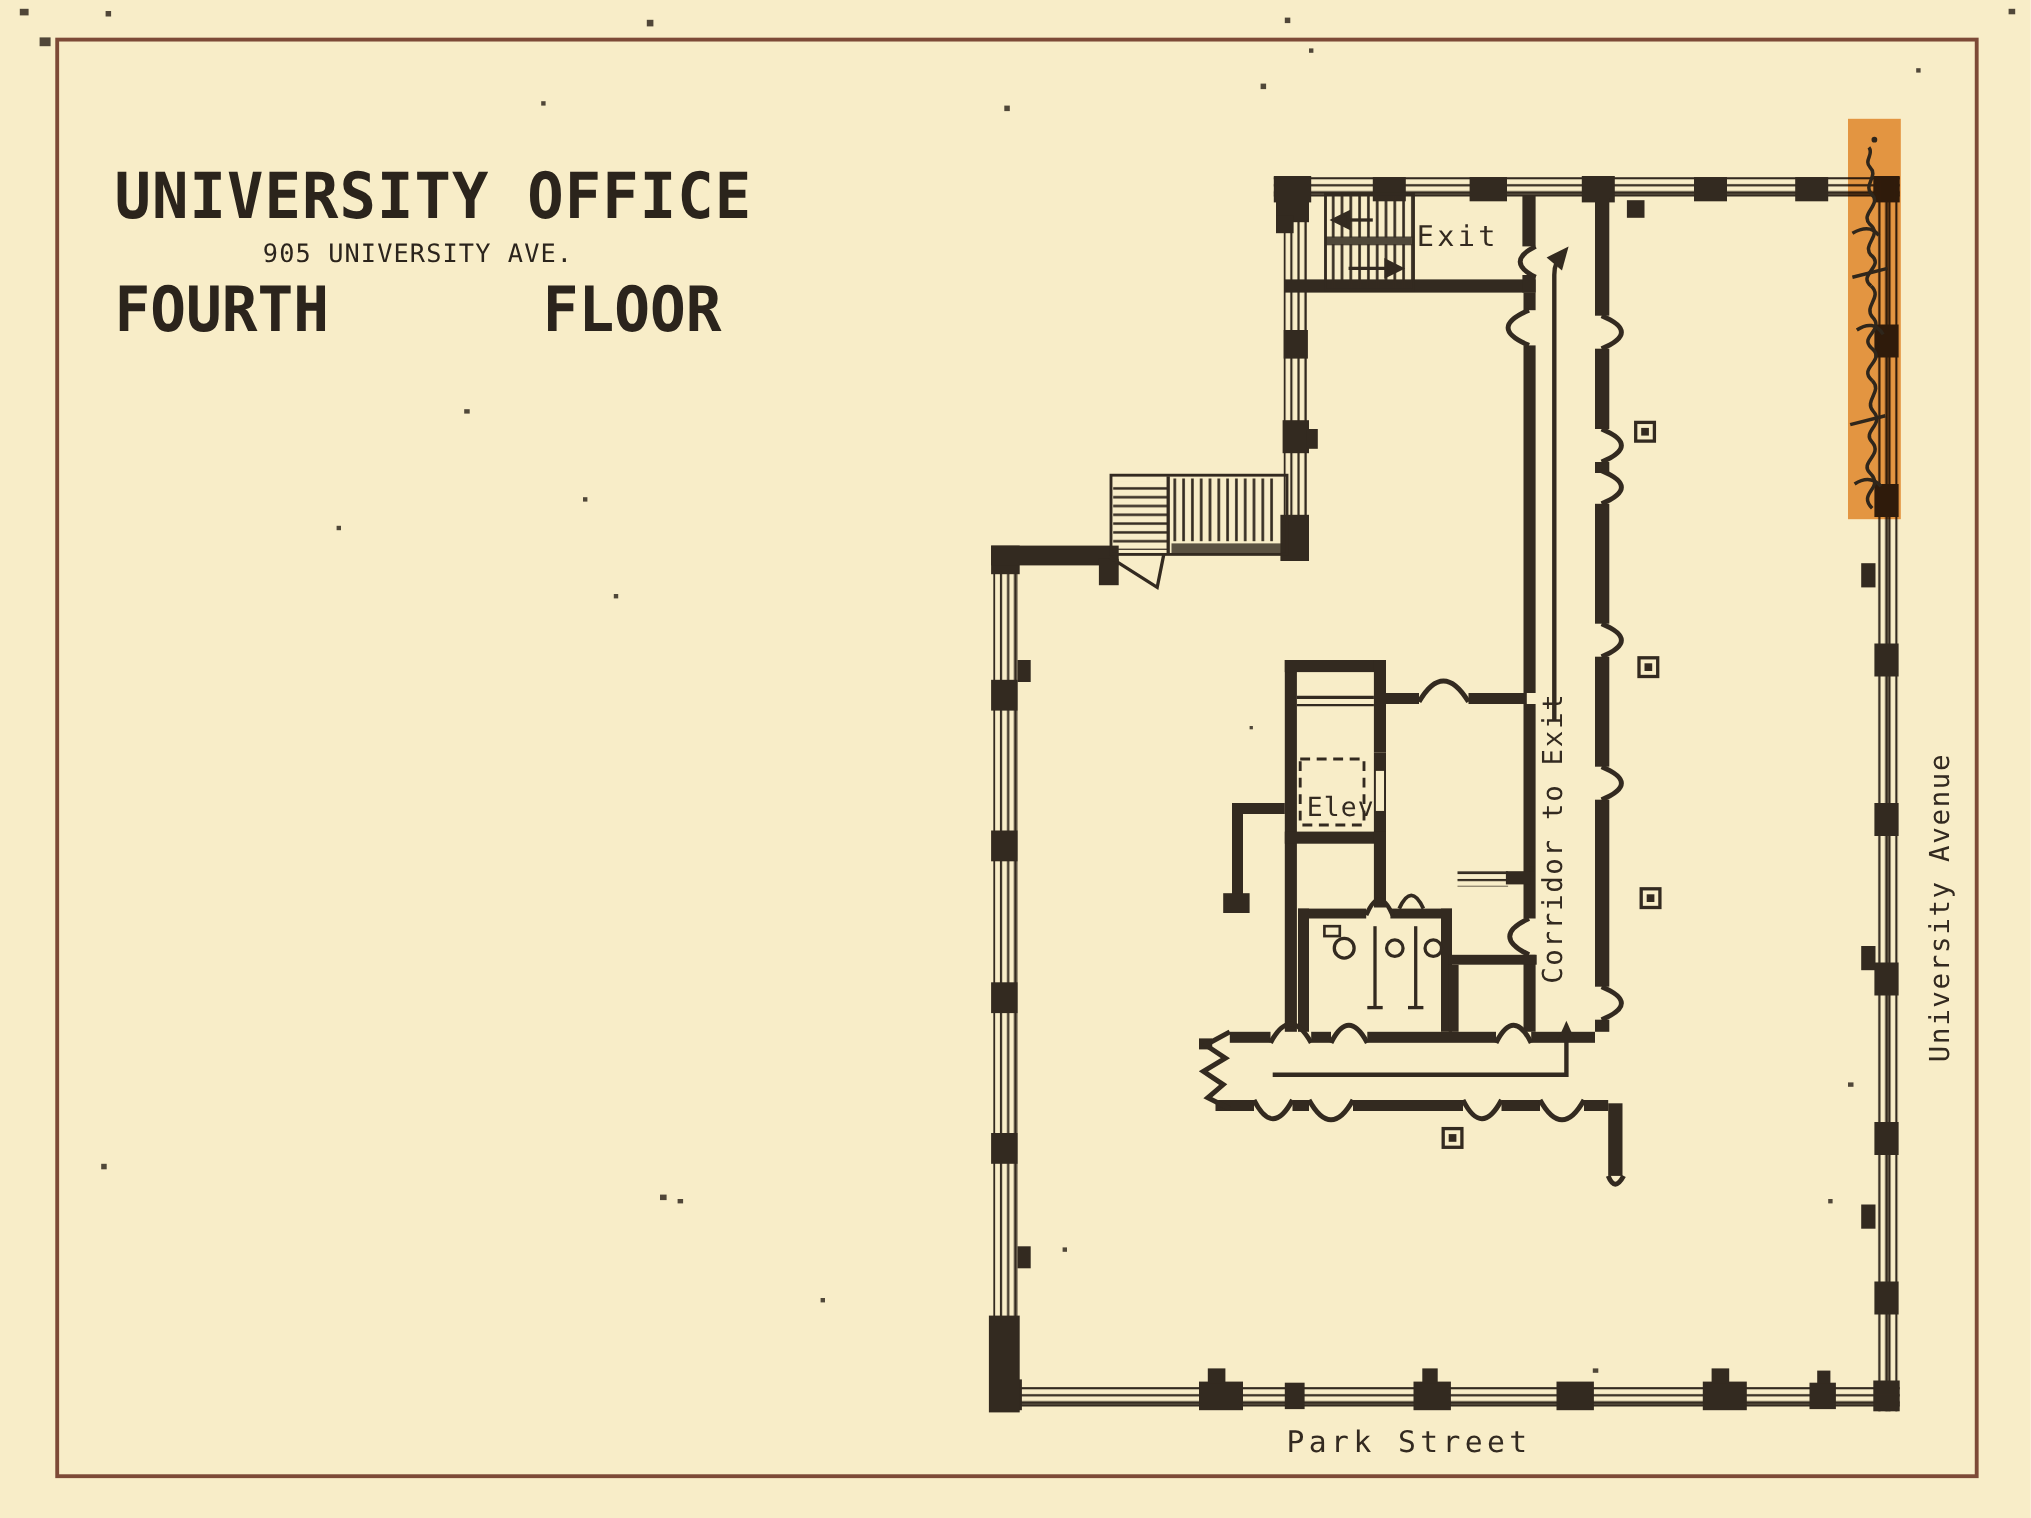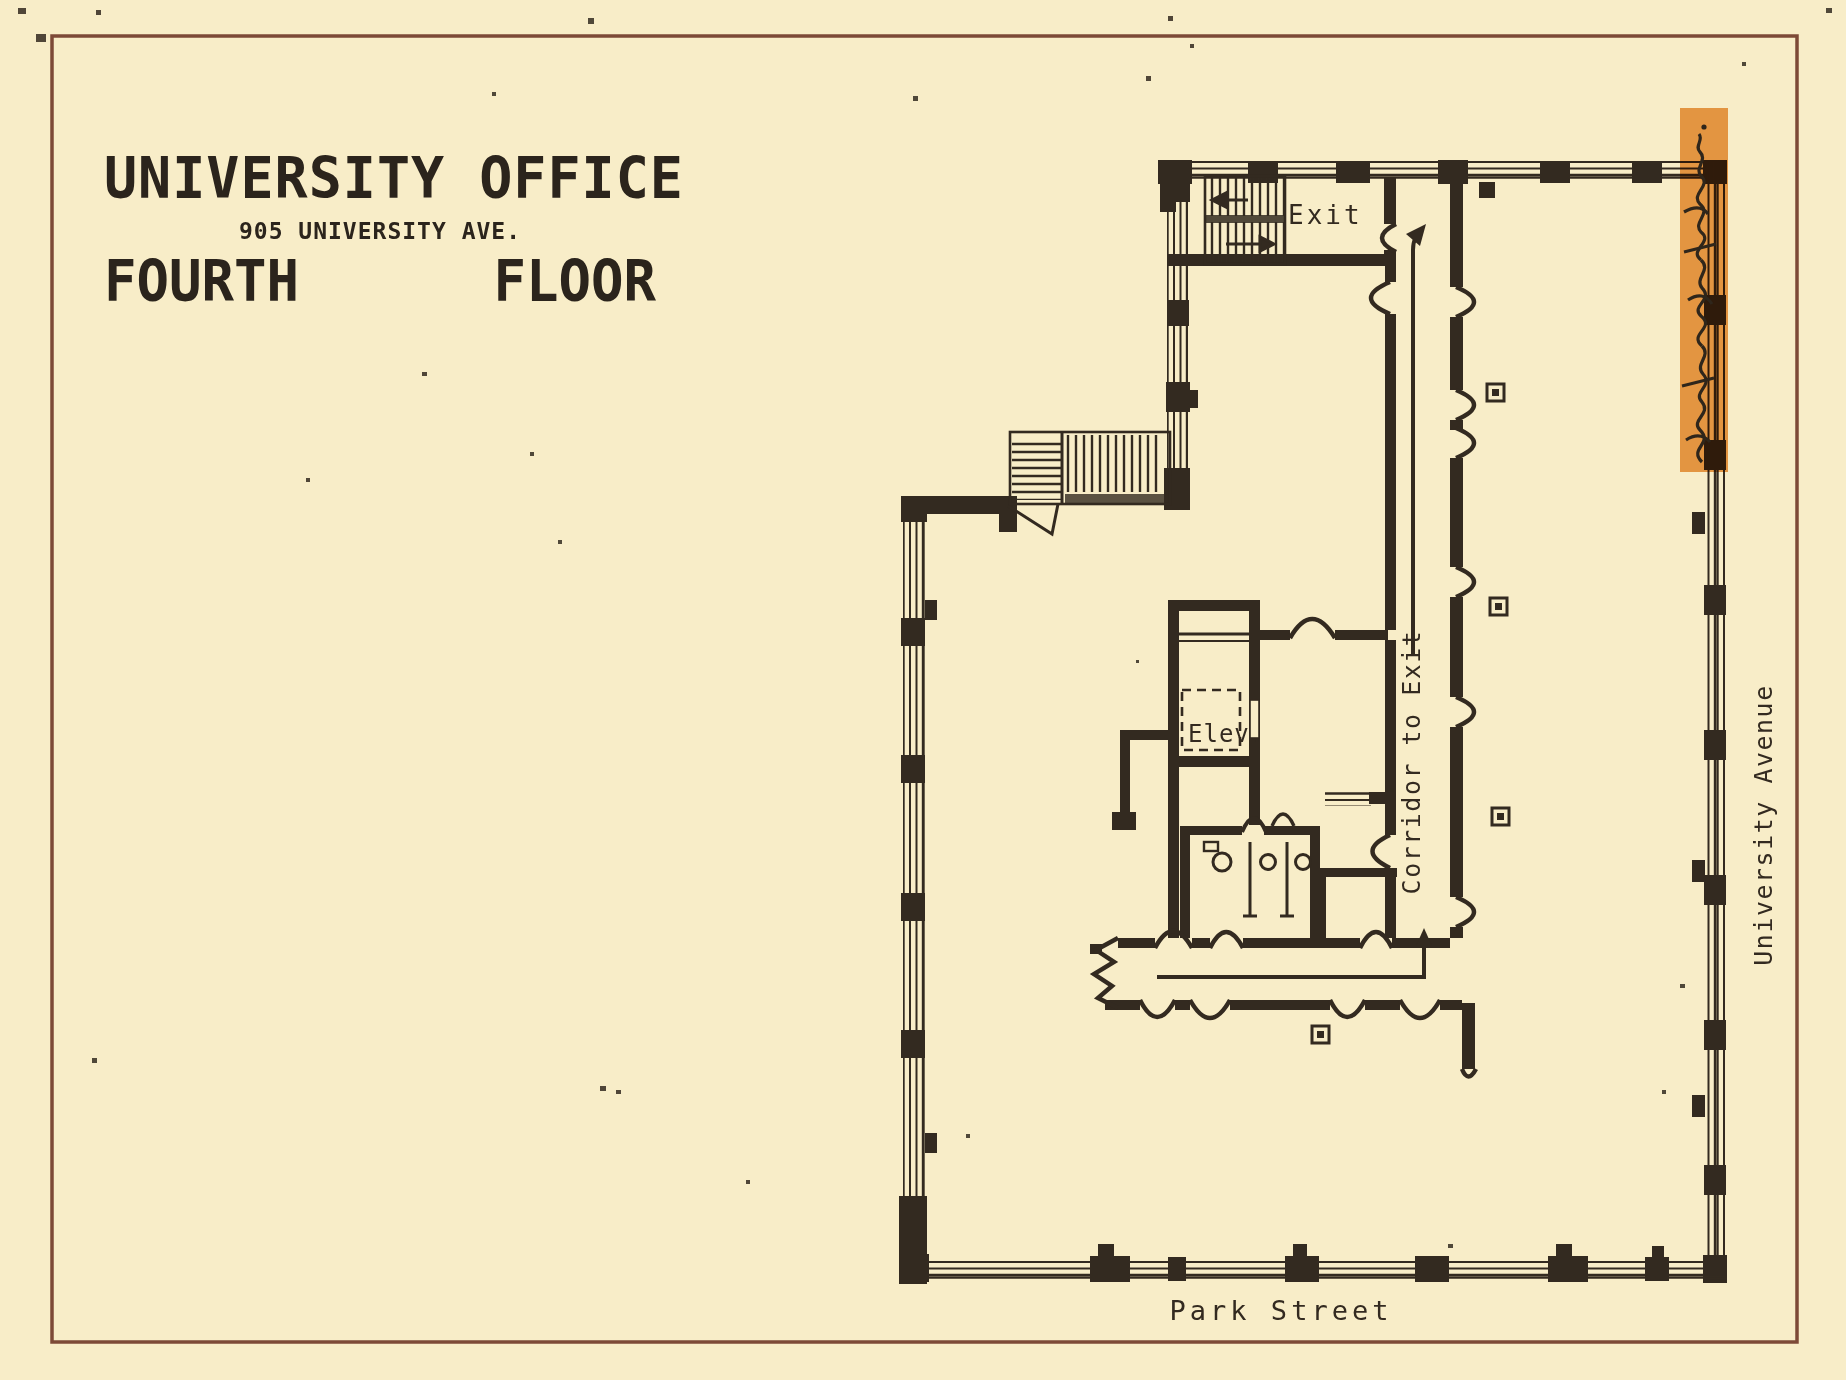--- a/index.html
+++ b/index.html
@@ -11,21 +11,21 @@
   }
   .title-block{
     position:absolute;left:104px;top:146px;width:560px;
     color:#2b241c;
   }
   .t1{
     font-size:55px;font-weight:bold;letter-spacing:1px;white-space:nowrap;
     transform:scaleY(1.05);
   }
   .t2{
-    font-size:23px;font-weight:bold;letter-spacing:1px;
+    font-size:23px;font-weight:normal;letter-spacing:1px;
     width:552px;text-align:center;margin-top:8px;
   }
   .t3{
     display:flex;justify-content:space-between;width:552px;
     font-size:54px;font-weight:bold;margin-top:6px;
     transform:scaleY(1.05);
   }
   svg text{
     font-family:"DejaVu Sans Mono", monospace;
     fill:#332a20;

